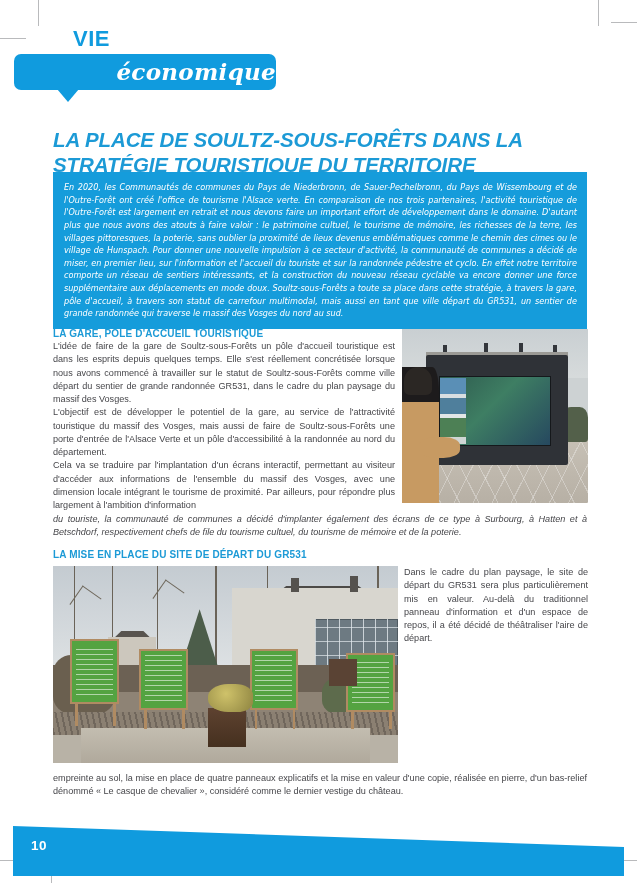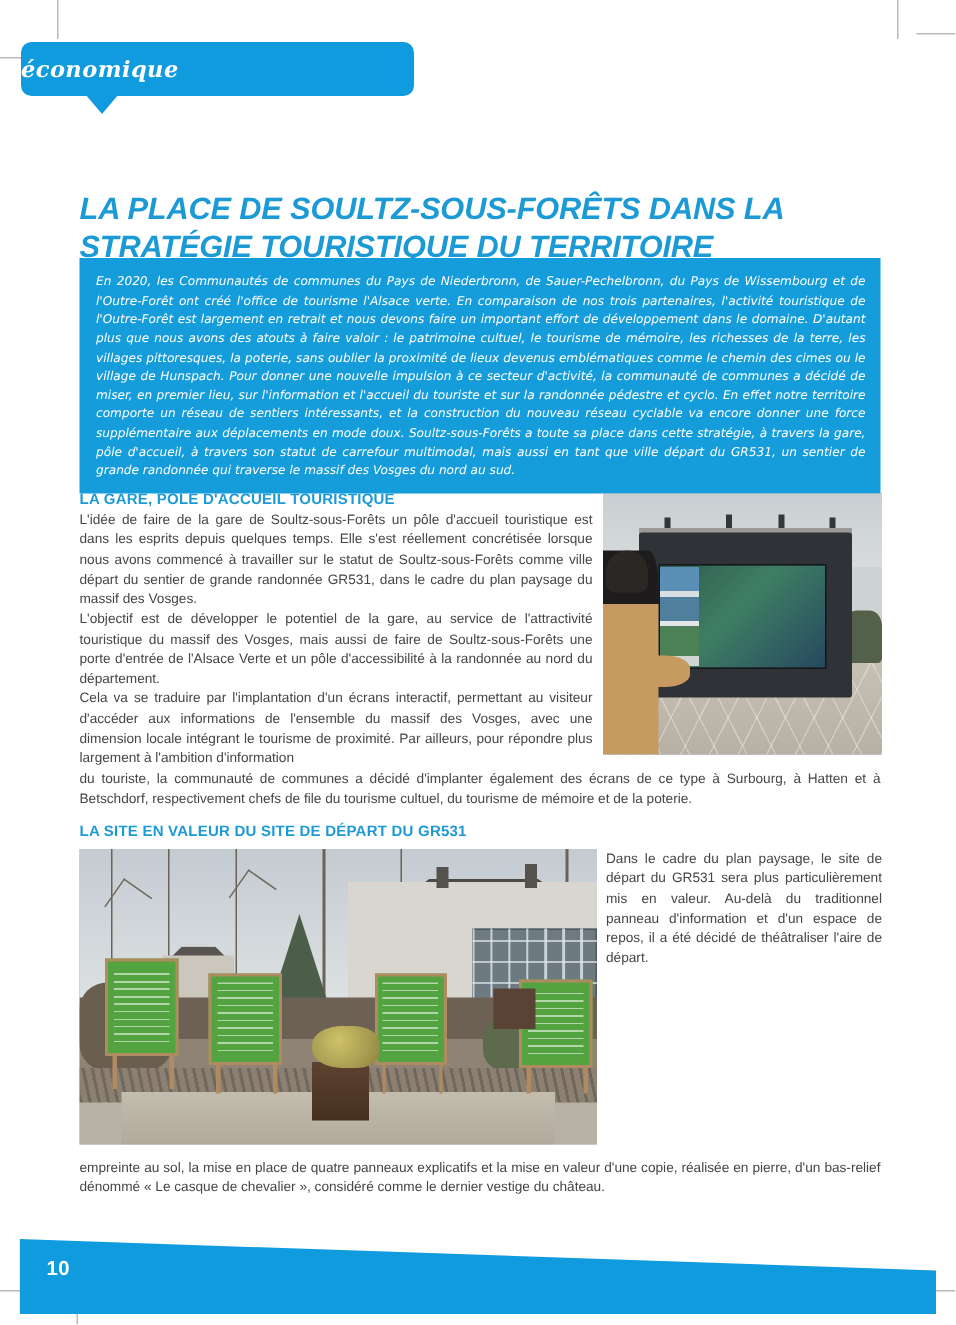--- a/index.html
+++ b/index.html
@@ -38,28 +38,29 @@
     padding-bottom: 4px;
   }
   #rubric-bubble {
     position: relative;
     background: #109BDE;
     border-radius: 7px;
     height: 36px;
   }
   #rubric-bubble-label {
     display: block;
-    text-align: left;
+    text-align: right;
     color: #ffffff;
     font-family: "DejaVu Serif", serif;
     font-style: italic;
     font-weight: bold;
-    font-size: 15px;
+    font-size: 23px;
     line-height: 36px;
     letter-spacing: 0.3px;
+    margin-left: 11px;
   }
   #rubric-pointer {
     position: absolute;
     left: 43px;
     top: 35px;
     width: 0;
     height: 0;
     border-left: 11px solid transparent;
     border-right: 11px solid transparent;
     border-top: 13px solid #109BDE;
@@ -117,21 +118,21 @@
   #sec1-col  { position: absolute; left: 53px; top: 340px; width: 342px; }
   #photo-screen {
     position: absolute;
     left: 402px;
     top: 329px;
     width: 186px;
     height: 174px;
     overflow: hidden;
     background: #8a9097;
   }
-  #sec1-full { position: absolute; left: 53px; top: 513px; width: 534px; }
+  #sec1-full { position: absolute; left: 53px; top: 513px; width: 534px; font-style: italic; }
 
   
   #sec2-head { position: absolute; left: 53px; top: 549px; width: 340px; }
   #photo-panels {
     position: absolute;
     left: 53px;
     top: 566px;
     width: 345px;
     height: 197px;
     overflow: hidden;
@@ -277,20 +278,21 @@
 
 <div class="crop v" style="left:38px; top:0;"></div>
 <div class="crop h" style="left:0; top:38px;"></div>
 <div class="crop v" style="left:598px; top:0;"></div>
 <div class="crop h" style="left:611px; top:22px;"></div>
 <div class="crop h" style="left:0; top:860px;"></div>
 <div class="crop v" style="left:51px; top:857px;"></div>
 <div class="crop h" style="left:611px; top:860px;"></div>
 
 <div id="rubric">
+  <div id="rubric-kicker">VIE</div>
   <div id="rubric-bubble">
     <span id="rubric-bubble-label">économique</span>
     <div id="rubric-pointer"></div>
   </div>
 </div>
 
 <h1 id="article-title">LA PLACE DE SOULTZ-SOUS-FORÊTS DANS LA STRATÉGIE TOURISTIQUE DU TERRITOIRE</h1>
 
 <div id="intro-box">En 2020, les Communautés de communes du Pays de Niederbronn, de Sauer-Pechelbronn, du Pays de Wissembourg et de l'Outre-Forêt ont créé l'office de tourisme l'Alsace verte. En comparaison de nos trois partenaires, l'activité touristique de l'Outre-Forêt est largement en retrait et nous devons faire un important effort de développement dans le domaine. D'autant plus que nous avons des atouts à faire valoir : le patrimoine cultuel, le tourisme de mémoire, les richesses de la terre, les villages pittoresques, la poterie, sans oublier la proximité de lieux devenus emblématiques comme le chemin des cimes ou le village de Hunspach. Pour donner une nouvelle impulsion à ce secteur d'activité, la communauté de communes  a décidé de miser, en premier lieu, sur l'information et l'accueil du touriste et sur la randonnée pédestre et cyclo. En effet notre territoire comporte un réseau de sentiers intéressants, et la construction du nouveau réseau cyclable va encore donner une force supplémentaire aux déplacements en mode doux. Soultz-sous-Forêts a toute sa place dans cette stratégie, à travers la gare, pôle d'accueil, à travers son statut de carrefour multimodal, mais aussi en tant que ville départ du GR531, un sentier de grande randonnée qui traverse le massif des Vosges du nord au sud.</div>
 
@@ -316,21 +318,21 @@
   <div class="ph kz-box"></div>
   <div class="ph kz-scr"></div>
   <div class="ph kz-thumbs"></div>
   <div class="ph kz-pers"></div>
   <div class="ph kz-hair"></div>
   <div class="ph kz-arm"></div>
 </div>
 
 <div class="body-text" id="sec1-full">du touriste, la communauté de communes a décidé d'implanter également des écrans de ce type à Surbourg, à Hatten et à Betschdorf, respectivement chefs de file du tourisme cultuel, du tourisme de mémoire et de la poterie.</div>
 
-<div class="sub-head" id="sec2-head">LA SITE EN VALEUR DU SITE DE DÉPART DU GR531</div>
+<div class="sub-head" id="sec2-head">LA MISE EN PLACE DU SITE DE DÉPART DU GR531</div>
 
 <div id="photo-panels">
   <div class="ph pp-sky"></div>
   <div class="pp-tree" style="left:6%;"></div>
   <div class="pp-tree" style="left:17%;"></div>
   <div class="pp-tree" style="left:30%;"></div>
   <div class="pp-tree" style="left:47%;"></div>
   <div class="pp-tree" style="left:62%;"></div>
   <div class="pp-tree" style="left:94%;"></div>
   <div class="pp-branch" style="left:6%; top:12%;"></div>

